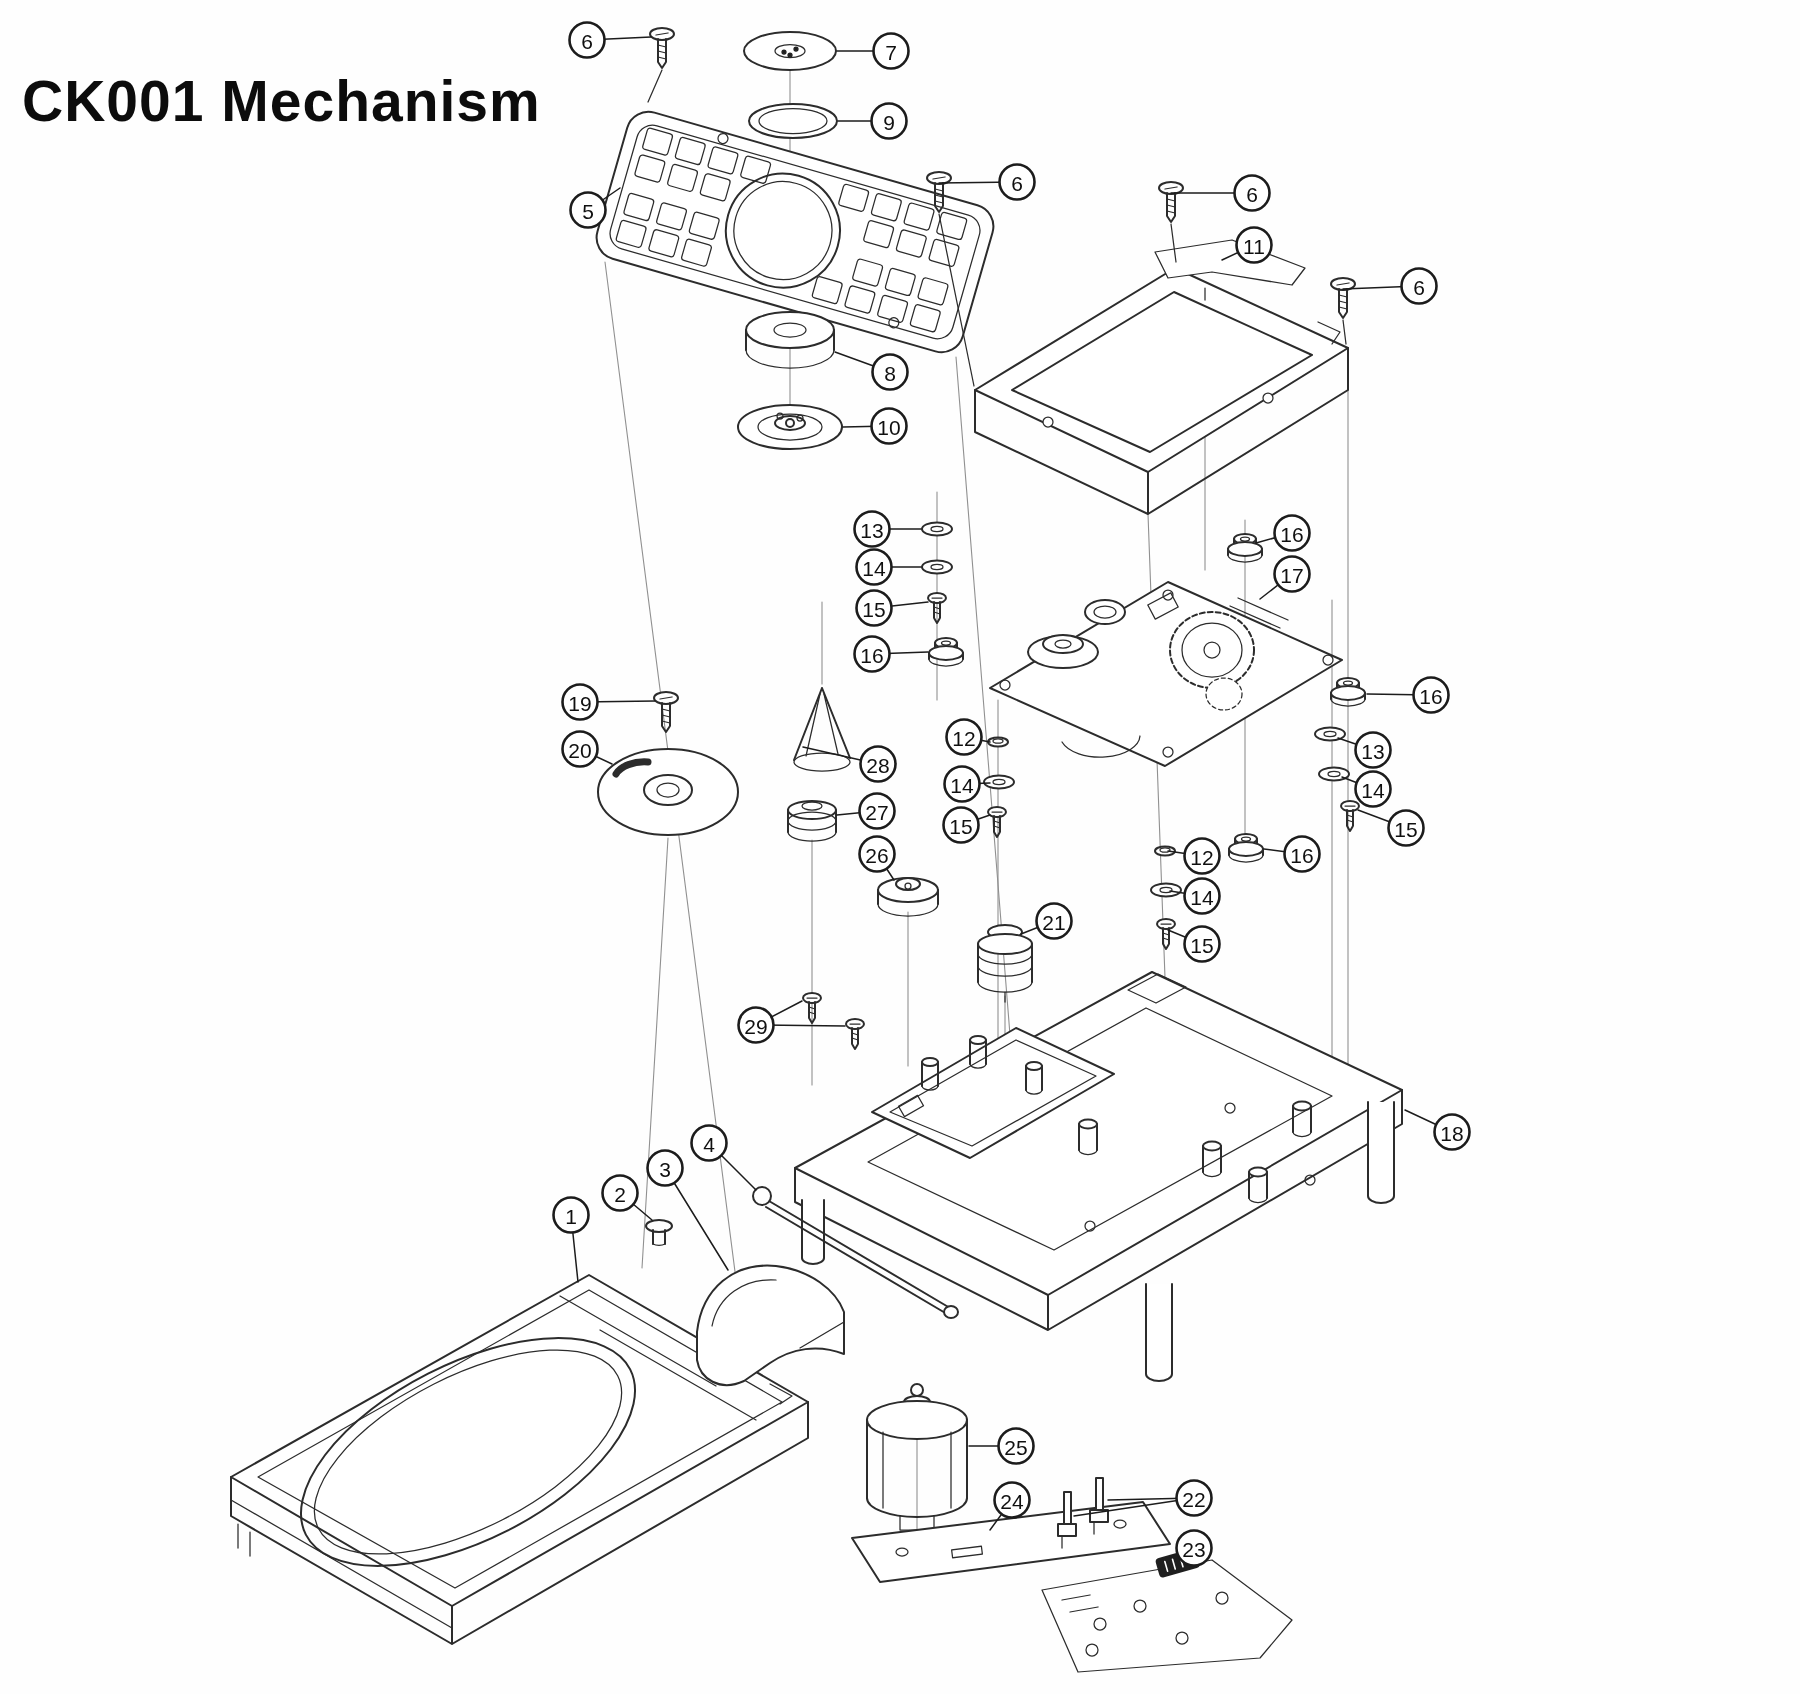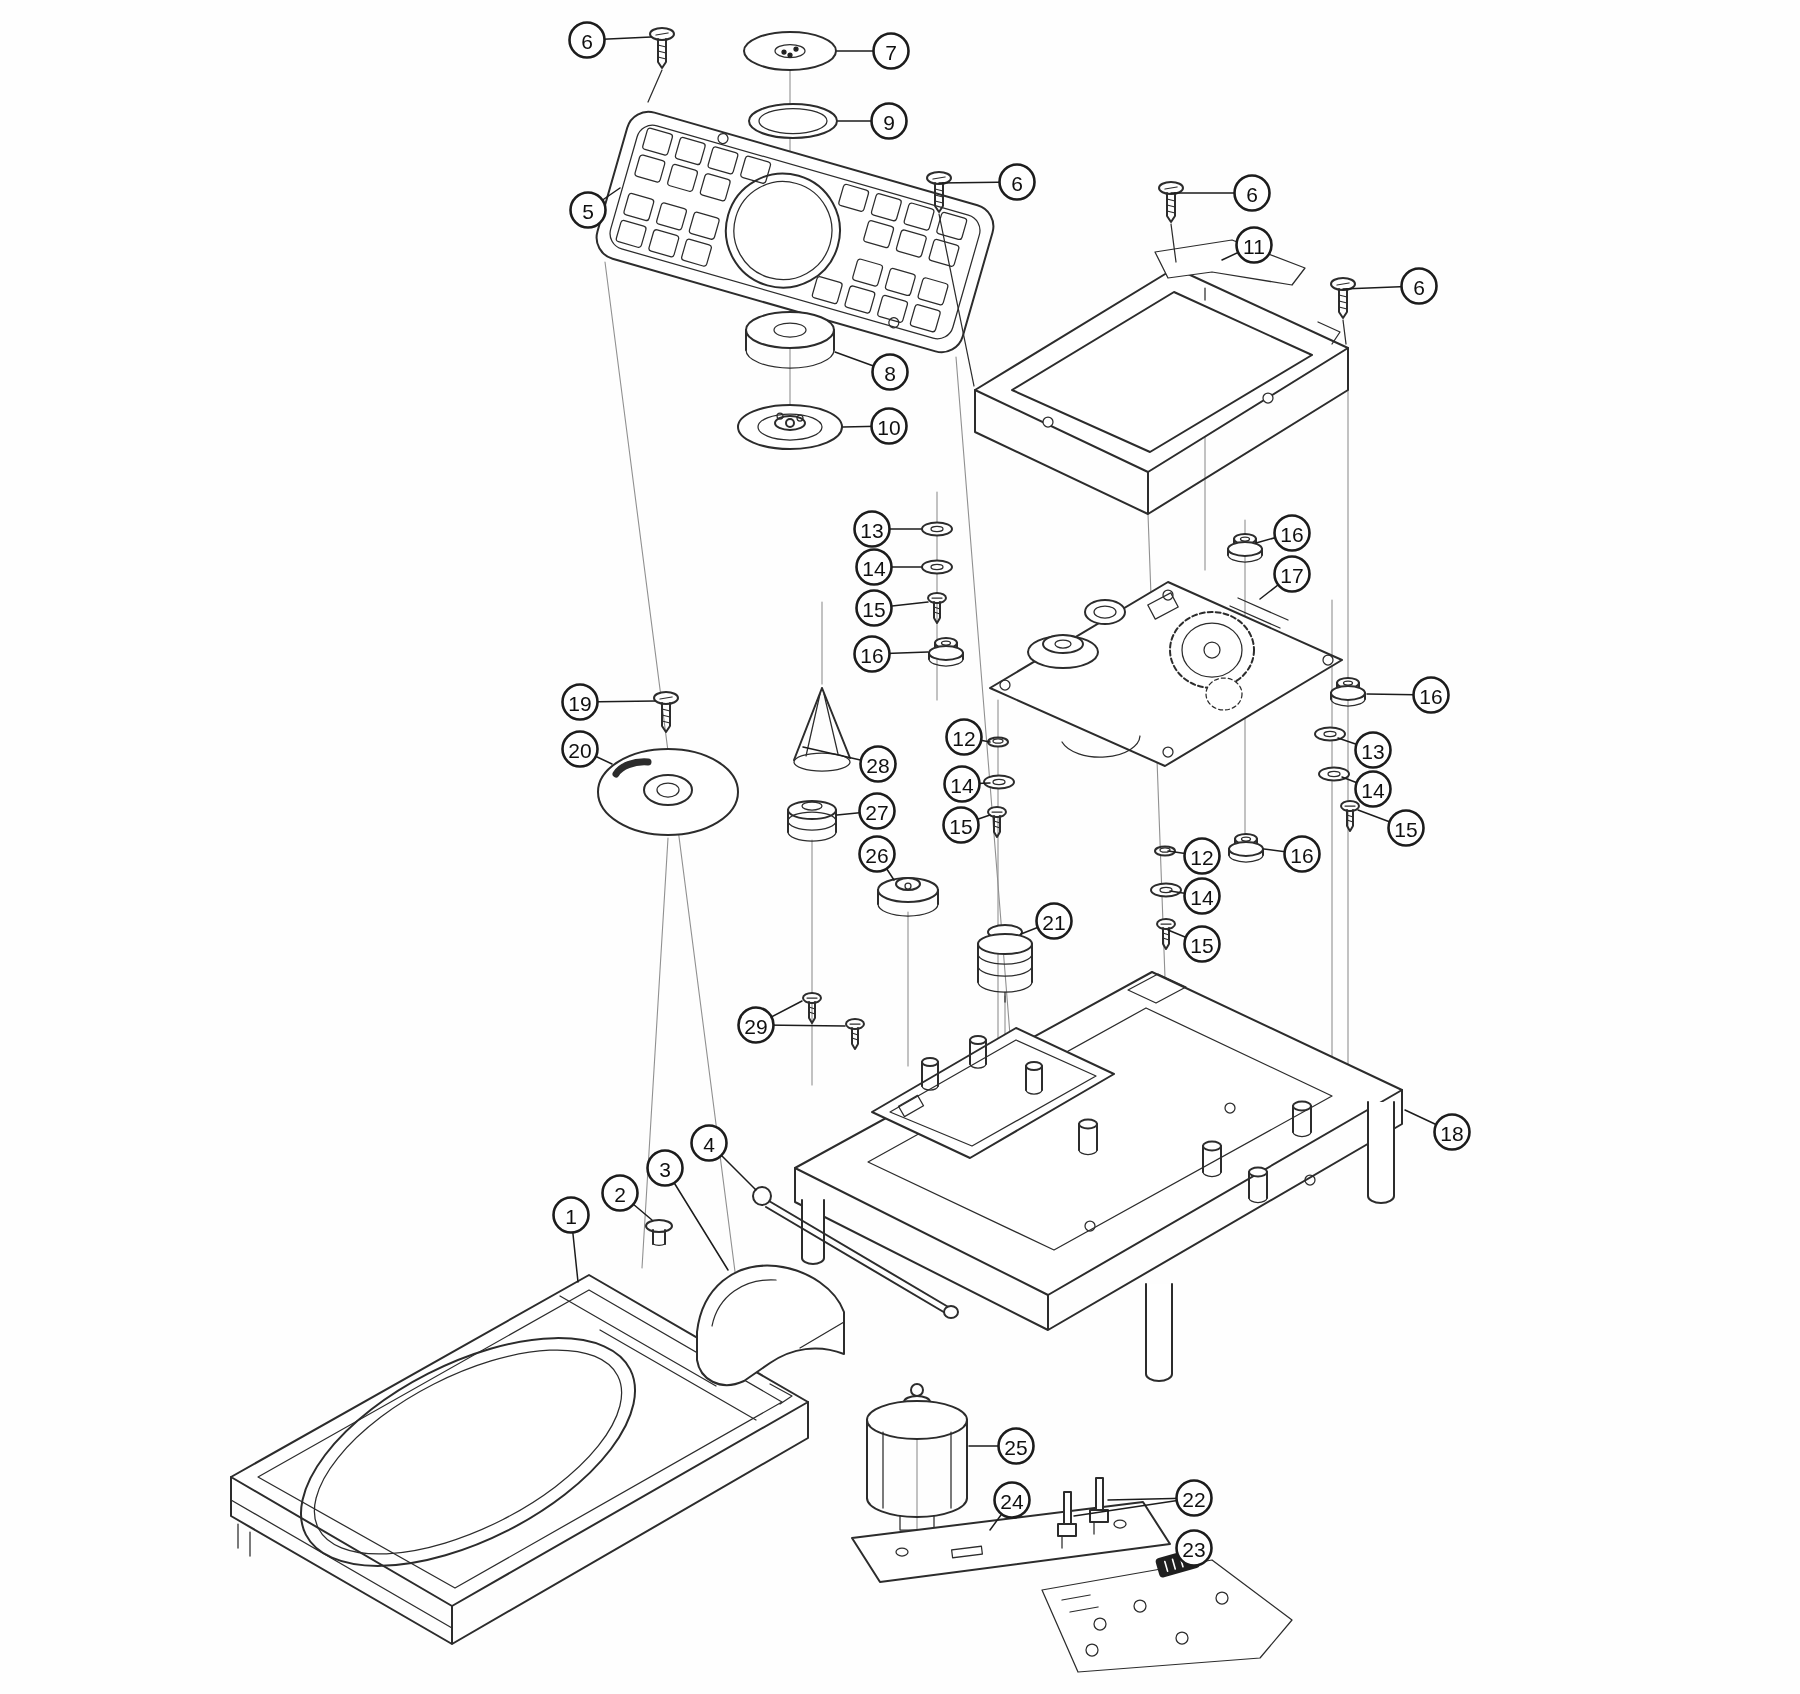--- a/index.html
+++ b/index.html
@@ -20,20 +20,21 @@
   
   #leader-lines line{stroke:#1c1c1c;stroke-width:1.5;}
   #callouts circle{fill:#fff;stroke:#1c1c1c;stroke-width:2.6;}
   #callouts text{font:400 21px "Liberation Sans",sans-serif;fill:#101010;
                  text-anchor:middle;dominant-baseline:central;}
 </style>
 </head>
 <body>
 
 <div class="page">
+  <h1 class="title">CK001 Mechanism</h1>
 
   <svg id="art" class="diagram" width="1800" height="1694" viewBox="0 0 1800 1694">
 
     <defs>
       <g id="screwL">
         <ellipse class="f" cx="0" cy="0" rx="12" ry="6"></ellipse>
         <path class="thin" d="M-6 1 L6 -1"></path>
         <path d="M-4 5 L-4 28 M4 5 L4 28 M-4 28 L0 34 L4 28"></path>
         <path class="thin" d="M-4 11 L4 13 M-4 17 L4 19 M-4 23 L4 25"></path>
       </g>

